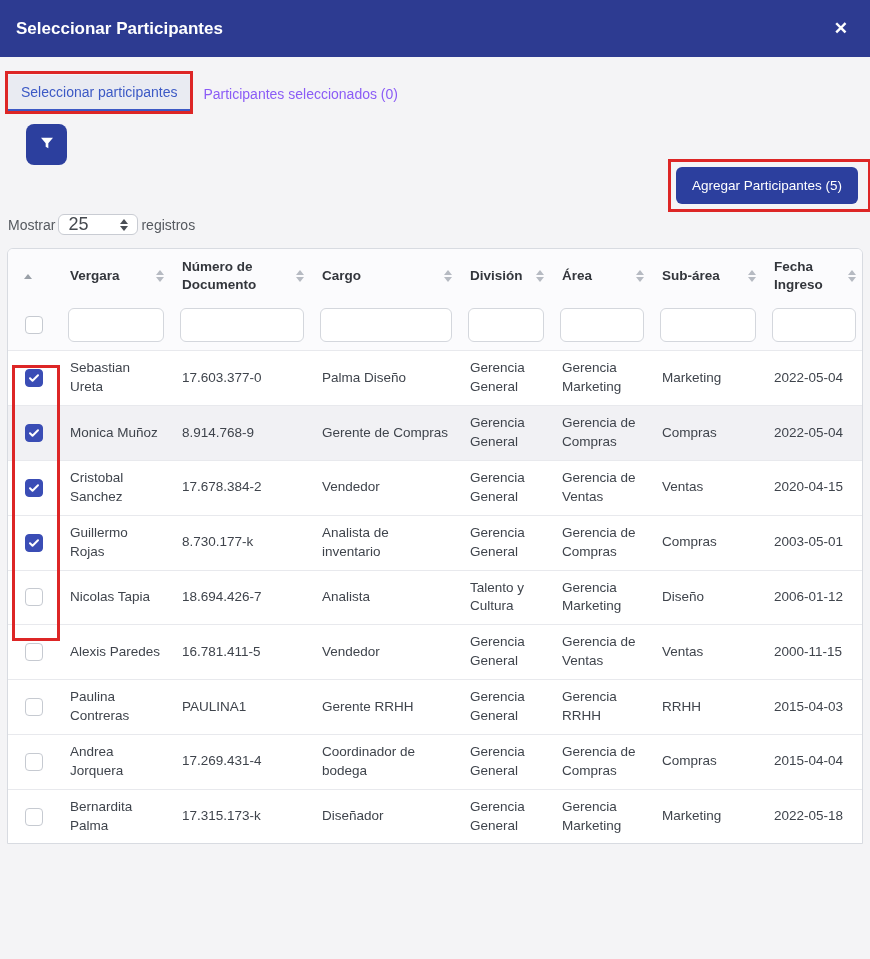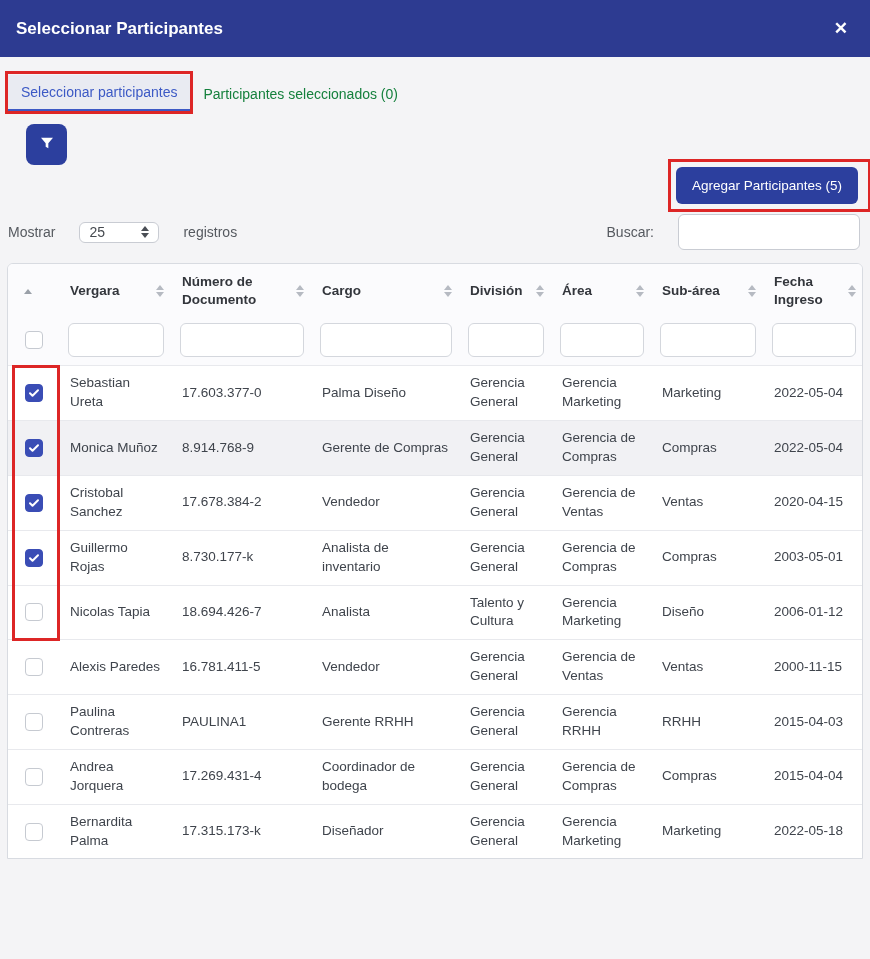--- a/index.html
+++ b/index.html
@@ -16,46 +16,46 @@
     height: 57px; background: var(--blue-header, #2d3b91);
     display: flex; align-items: center; justify-content: space-between;
     padding: 0 16px;
   }
   .modal-title { color: #fff; font-weight: bold; font-size: 17px; }
   .close-btn { color: #fff; font-size: 17px; font-weight: bold; cursor: pointer; line-height: 1; padding: 4px 6px; }
   
   .tabs { display: flex; margin: 18px 8px 0 8px; align-items: flex-end; }
   .tab { padding: 9px 13px; font-size: 14px; cursor: pointer; white-space: nowrap; }
   .tab.active { background: #e9ebf2; color: var(--tab-blue, #3c59c5); border-bottom: 2px solid var(--tab-blue, #3c59c5); }
-  .tab.inactive { color: #15803d; }
+  .tab.inactive { color: #8b5cf6; }
   
   .toolbar { position: relative; height: 80px; margin: 13px 0 0 12px; }
   .filter-btn {
     position: absolute; left: 14px; top: 0;
     width: 41px; height: 41px; border-radius: 8px;
     background: var(--blue-btn, #2c3f9e);
     display: flex; align-items: center; justify-content: center; cursor: pointer;
   }
   .add-btn {
     position: absolute; right: 12px; top: 43px;
     background: var(--blue-btn, #2c3f9e); color: #fff;
     border: none; border-radius: 6px; padding: 11px 16px;
     font-size: 13.5px; font-family: inherit; cursor: pointer; white-space: nowrap;
   }
   
   .controls {
     display: flex; justify-content: space-between; align-items: center;
     padding: 0 10px 0 8px; margin-top: 10px;
   }
-  .ctrl-left, .ctrl-right { display: flex; align-items: center; gap: 24px; font-size: 14px; color: #55595f; }
+  .ctrl-left, .ctrl-right { display: flex; align-items: center; gap: 3px; font-size: 14px; color: #55595f; }
   .length-select {
     width: 80px; height: 21px; background: #fff;
     border: 1px solid #c9ccd3; border-radius: 6px;
     display: flex; align-items: center; justify-content: space-between;
-    padding: 0 9px; font-size: 14px; color: #45494f; cursor: pointer; text-align: right;
+    padding: 0 9px; font-size: 18px; color: #45494f; cursor: pointer; text-align: right;
   }
   .updown { display: flex; flex-direction: column; gap: 2px; }
   .updown .u { width:0;height:0;border-left:4px solid transparent;border-right:4px solid transparent;border-bottom:5px solid #4a4e55; }
   .updown .d { width:0;height:0;border-left:4px solid transparent;border-right:4px solid transparent;border-top:5px solid #4a4e55; }
   .search-input {
     width: 182px; height: 36px; background: #fff;
     border: 1px solid #c9ccd3; border-radius: 6px; padding: 0 8px;
     font-family: inherit; font-size: 14px;
   }
   
@@ -133,24 +133,20 @@
   <div class="ctrl-left">
     <span>Mostrar</span>
     <div class="length-select">
       <span>25</span>
       <span class="updown">
           <span class="u"></span>
           <span class="d"></span>
         </span>
     </div>
     <span>registros</span>
-  </div>
-  <div class="ctrl-right">
-    <span>Buscar:</span>
-    <input class="search-input" type="text" value="" style="">
   </div>
 </div>
 
 <div class="table-wrap">
   <table>
     <colgroup>
       <col style="width:52px">
         <col style="width:112px">
         <col style="width:140px">
         <col style="width:148px">

